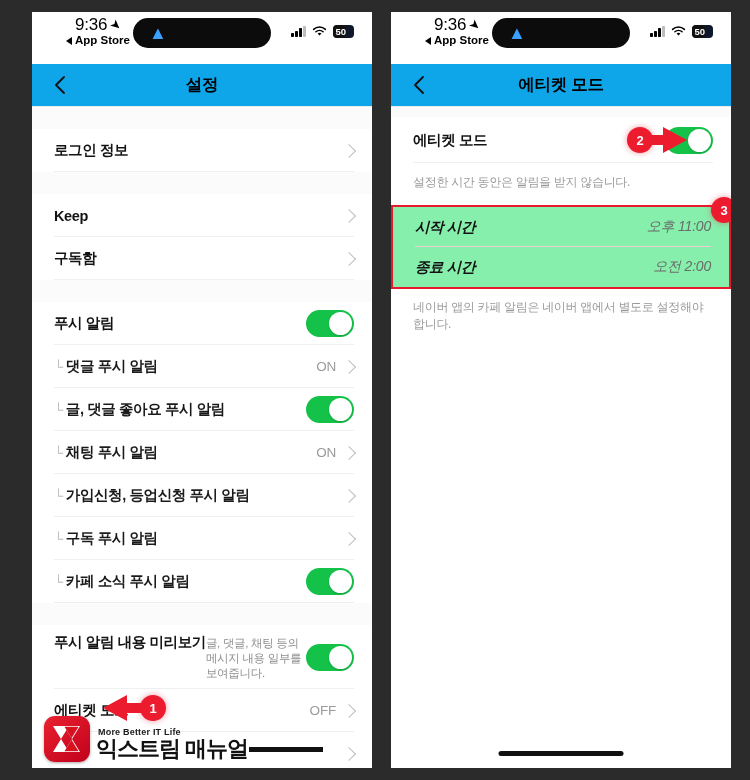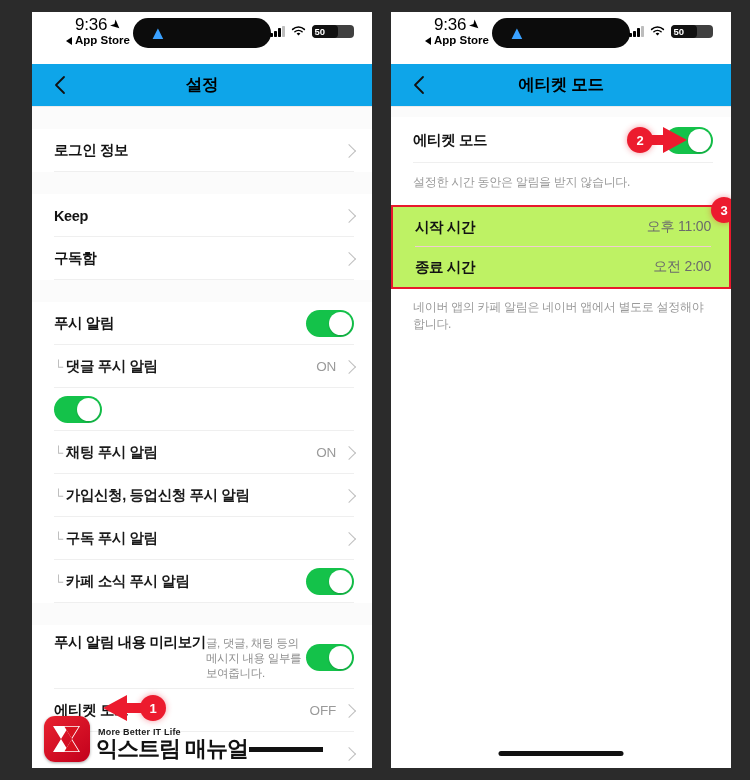--- a/index.html
+++ b/index.html
@@ -104,23 +104,23 @@
   .bars { display: flex; align-items: flex-end; gap: 1.5px; height: 11px; }
   .bars i { display: block; width: 2.6px; background: #000; border-radius: 0.7px; }
   .bars i:nth-child(1) { height: 4px; }
   .bars i:nth-child(2) { height: 6.5px; }
   .bars i:nth-child(3) { height: 9px; }
   .bars i:nth-child(4) { height: 11px; background: #bdbdbd; }
   .wifi { position: relative; width: 15px; height: 11px; }
   .wifi svg { display:block; }
   .battery {
     position: relative;
-    width: 42px; height: 13px;
+    width: 21px; height: 13px;
     border-radius: 4px;
-    background: #404040;
+    background: #0f172a;
     overflow: hidden;
   }
   .battery .fill {
     position: absolute; left: 0; top: 0; bottom: 0;
     width: 62%;
     background: #111;
     border-radius: 4px;
   }
   .battery .pct {
     position: absolute; left: 2.5px; top: 0px;
@@ -238,22 +238,23 @@
   .note {
     padding: 11px 22px 14px 22px;
     font-size: 12px;
     color: #9a9a9a;
     letter-spacing: -0.3px;
     background: #fff;
   }
   .hl-box {
     position: relative;
     border: 2px solid #e8192c;
-    background: #bef264;
+    background: #86efac;
     margin: 0;
+    font-style: italic;
   }
   .hl-box .row { background: transparent; }
   .hl-box .row .rule { background: #f0cdd1; }
   .hl-box .row .label { font-weight: bold; }
   .hl-box .row .value { color: #6b6b6b; font-size: 14px; }
 
   .home-indicator {
     position: absolute;
     left: 50%;
     transform: translateX(-50%);
@@ -410,20 +411,21 @@
       </div>
 
       <div class="row">
         <span class="label sub"><span class="tick">└</span><span>댓글 푸시 알림</span></span>
         <span class="value">ON</span>
         <span class="chev"></span>
         <span class="rule"></span>
       </div>
 
       <div class="row">
+        <span class="label sub"><span class="tick">└</span><span>글, 댓글 좋아요 푸시 알림</span></span>
         <span class="toggle">
             <span class="knob"></span>
           </span>
         <span class="rule"></span>
       </div>
 
       <div class="row">
         <span class="label sub"><span class="tick">└</span><span>채팅 푸시 알림</span></span>
         <span class="value">ON</span>
         <span class="chev"></span>

